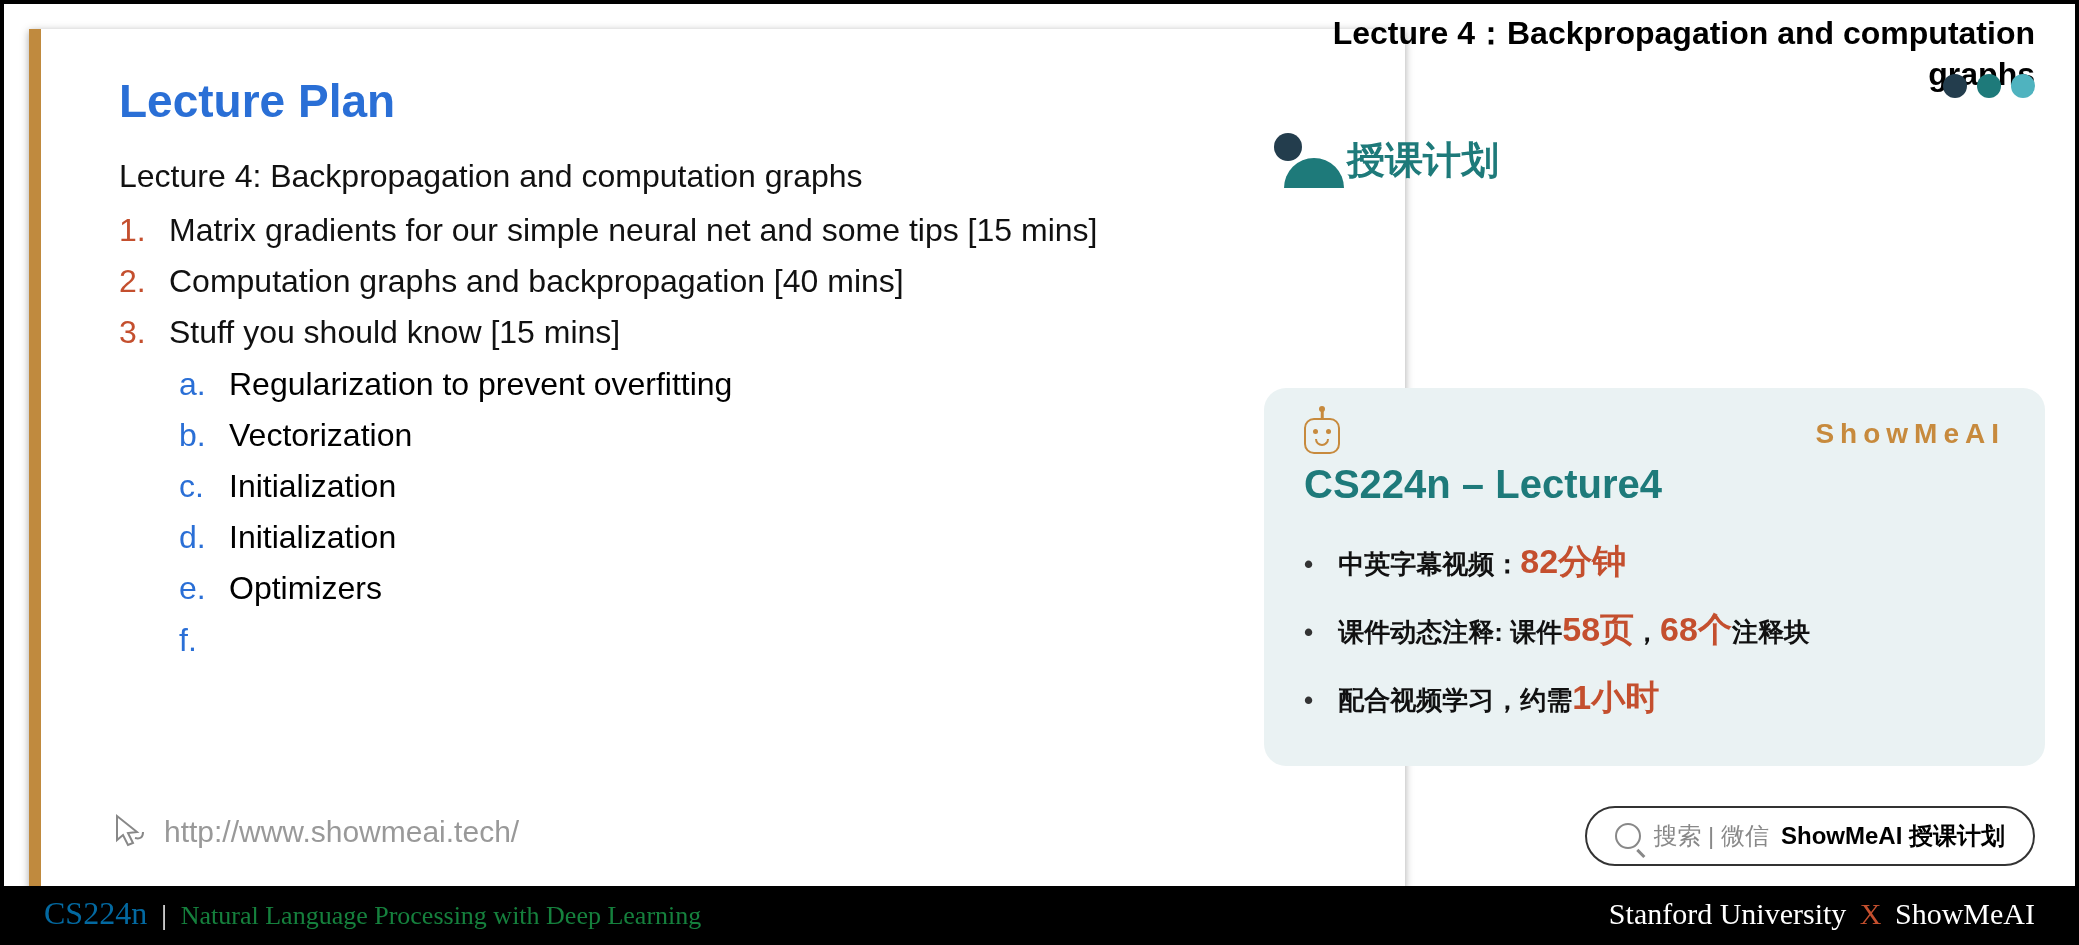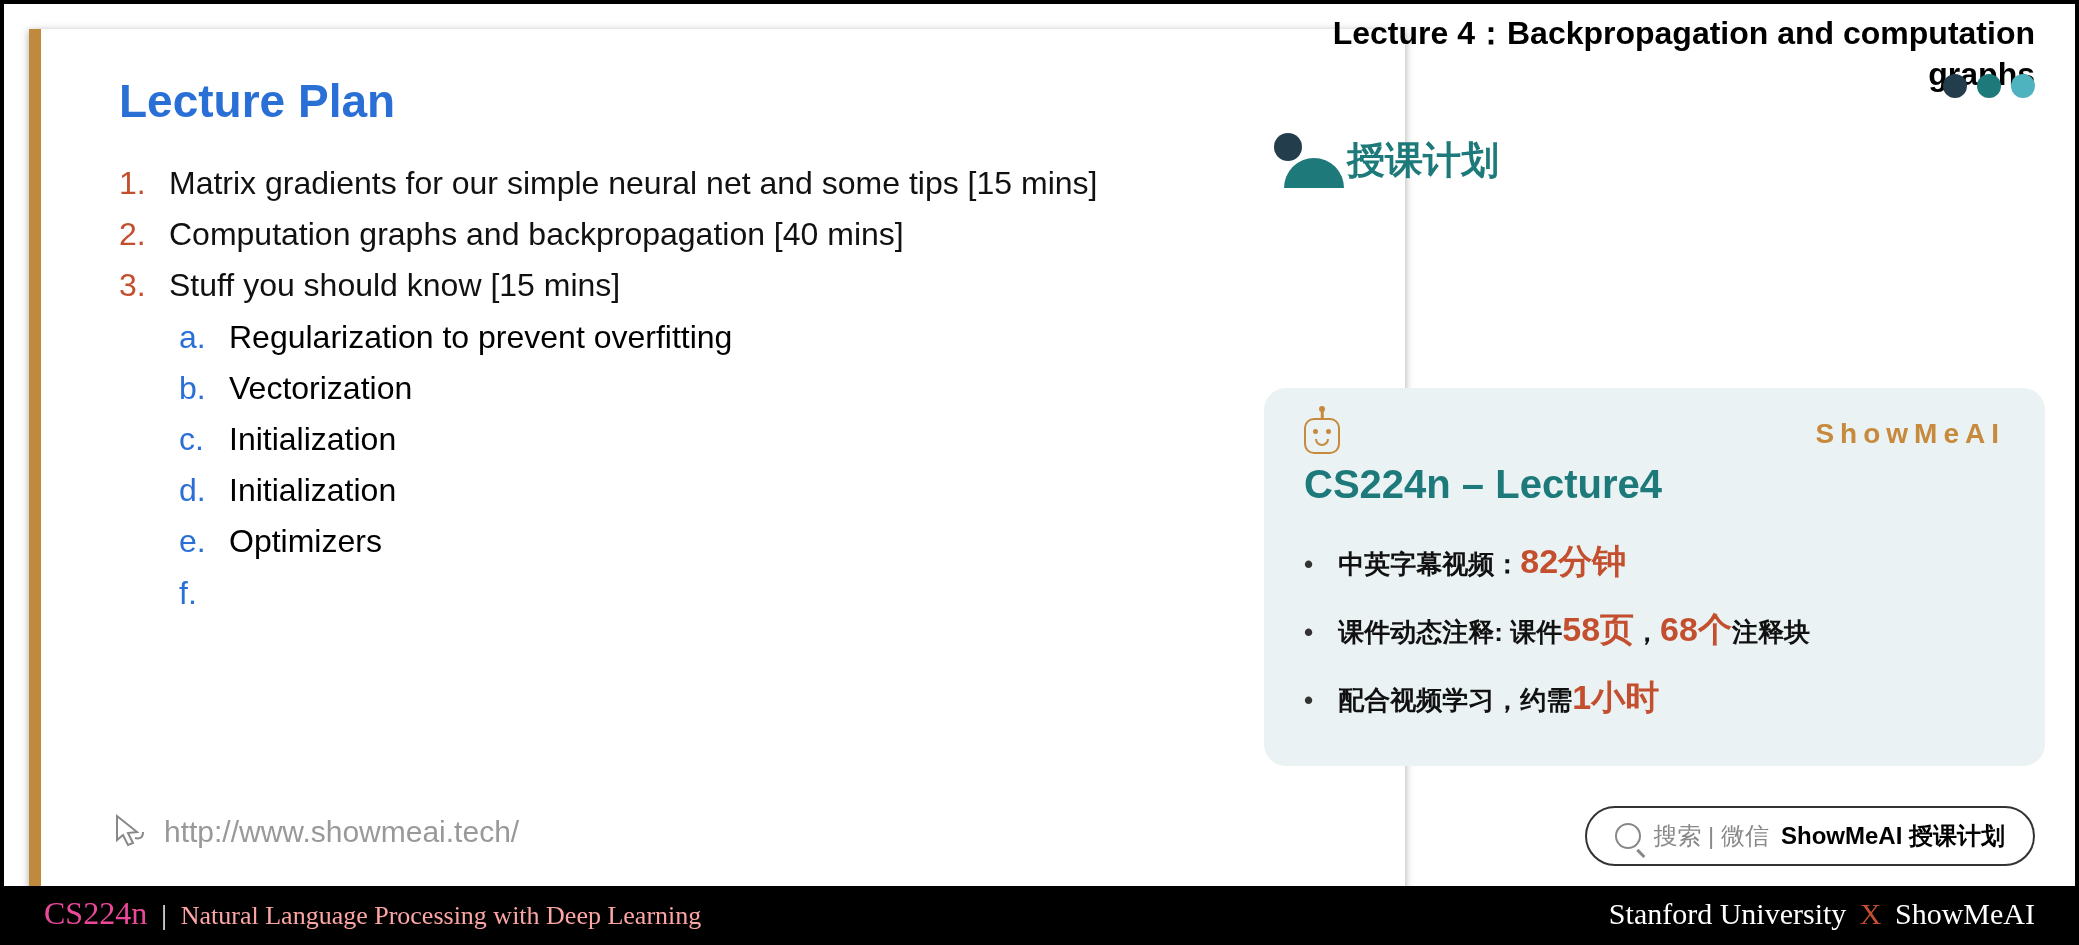--- a/index.html
+++ b/index.html
@@ -281,42 +281,43 @@
     padding: 0 40px;
     color: #fff;
     font-family: Georgia, "Times New Roman", serif;
   }
   .bottom-left {
     display: flex;
     align-items: baseline;
     gap: 8px;
   }
   .course-code {
-    color: #ec4899;
+    color: #0369a1;
     font-size: 32px;
     font-weight: 400;
   }
   .pipe { color: #fff; font-size: 28px; margin: 0 6px; }
-  .course-name { color: #fca5a5; font-size: 26px; font-weight: 300; }
+  .course-name { color: #15803d; font-size: 26px; font-weight: 300; }
   .bottom-right {
     font-size: 30px;
     font-weight: 300;
   }
   .bottom-right .xmark { color: #c44f2e; margin: 0 6px; }
 </style>
 </head>
 <body>
 
 <div class="outer-frame">
 
   <div class="main-area">
 
     <div class="left-panel">
       <div class="slide-card">
         <div class="slide-title">Lecture Plan</div>
+        <div class="lecture-line">Lecture 4: Backpropagation and computation graphs</div>
 
         <ul class="ol-main">
           <li>
             <span class="num">1.</span>
             <span>Matrix gradients for our simple neural net and some tips [15 mins]</span>
           </li>
           <li>
             <span class="num">2.</span>
             <span>Computation graphs and backpropagation [40 mins]</span>
           </li>

